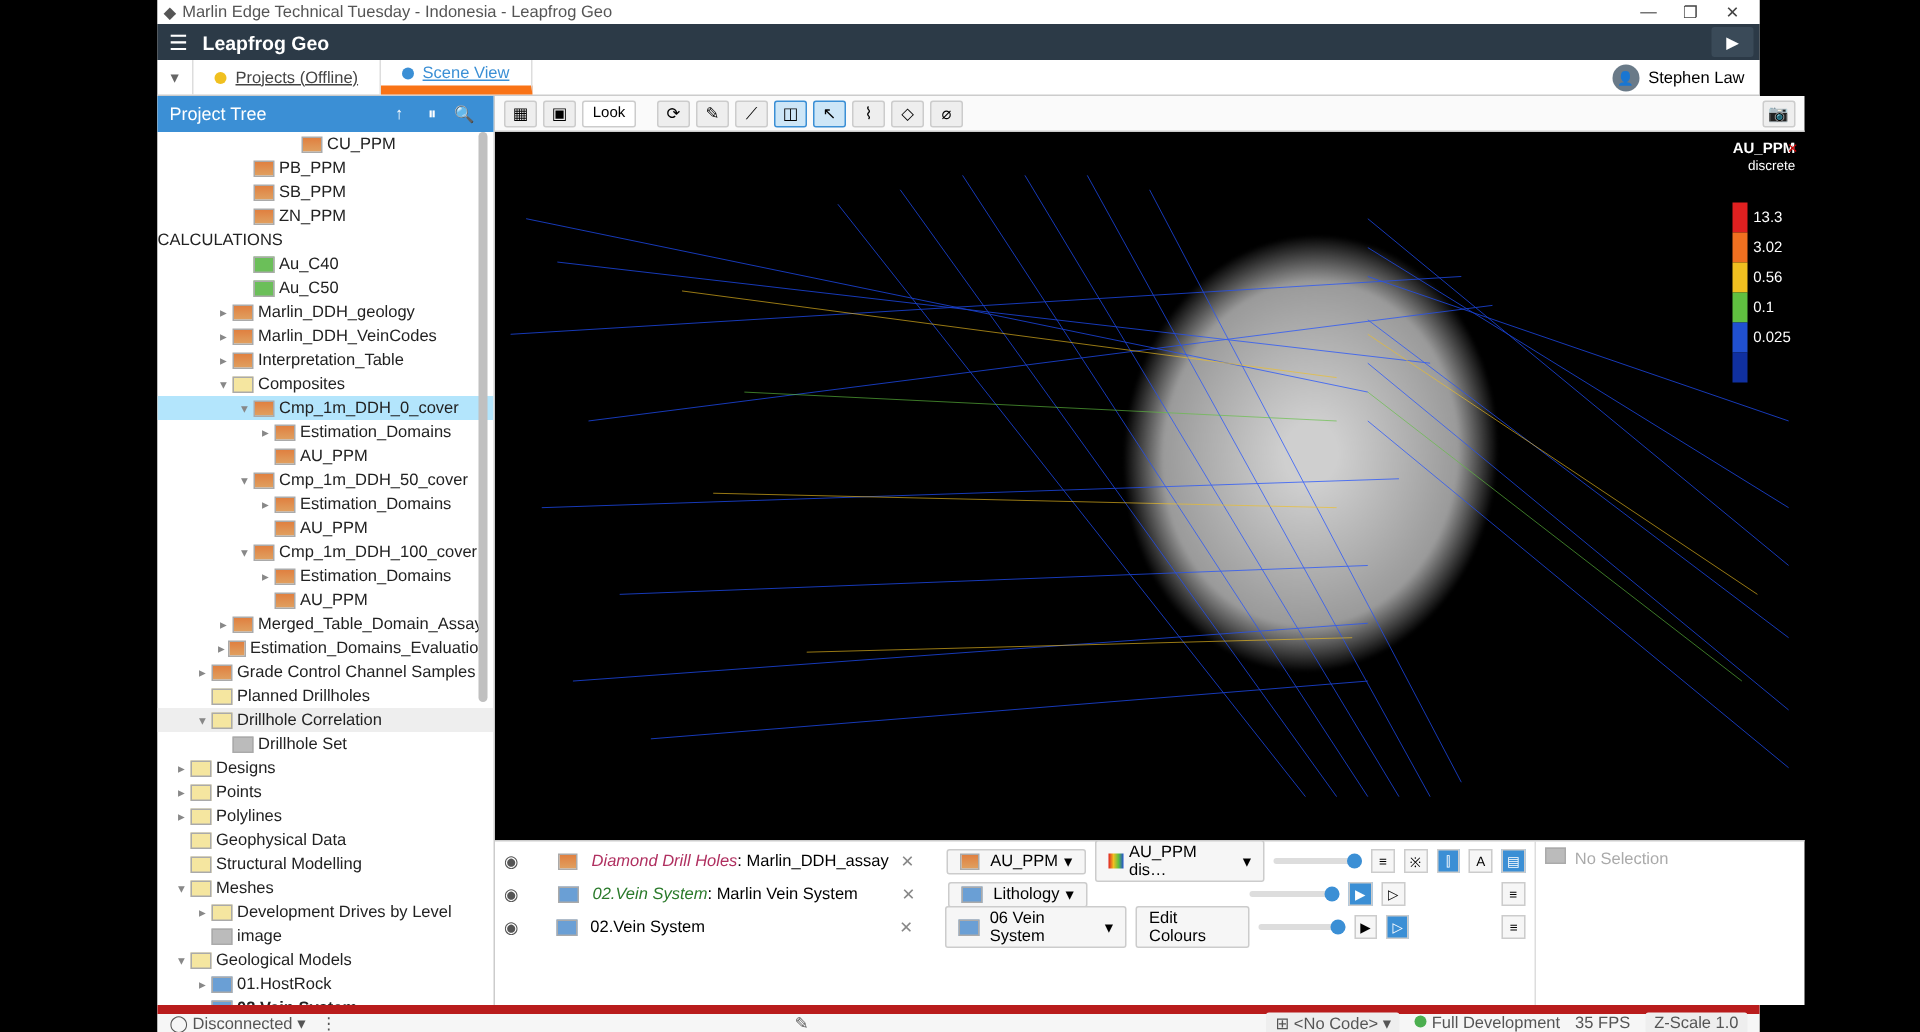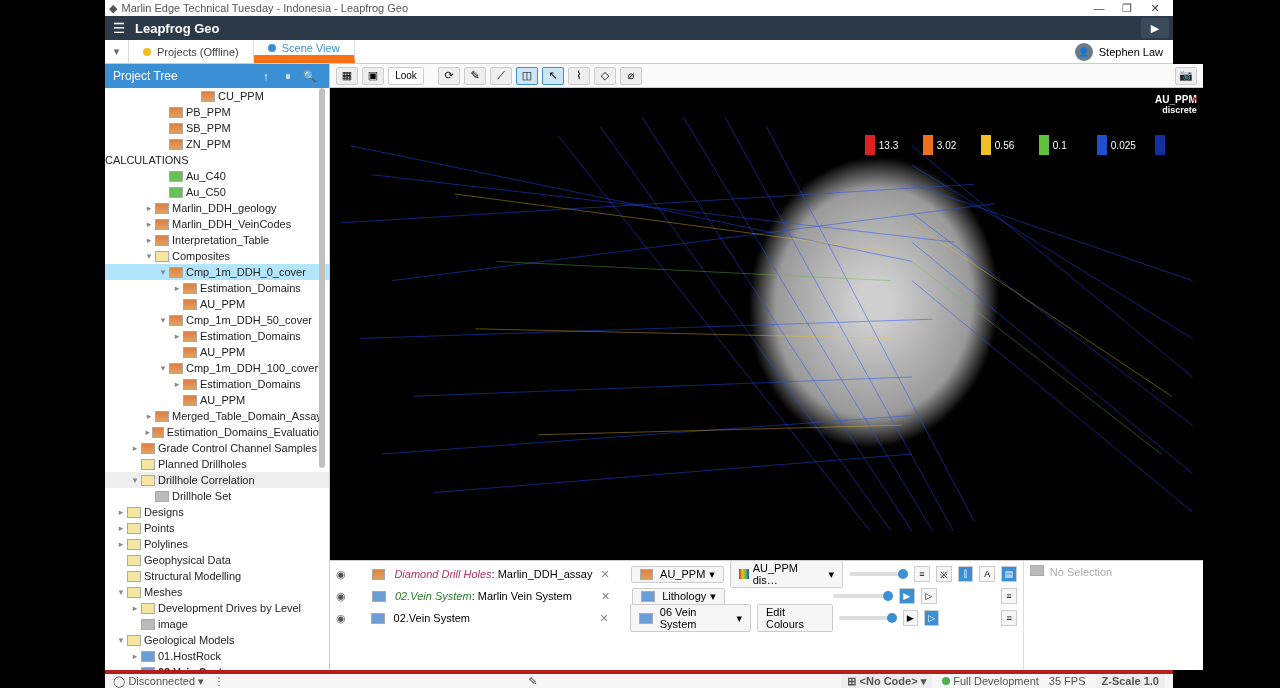--- a/index.html
+++ b/index.html
@@ -15,22 +15,22 @@
 .ribbon { height: 24px; background: #2c3a47; display: flex; align-items: center; color: #fff; }
 .hamburger { width: 28px; text-align: center; font-size: 14px; }
 .app-name { font-weight: 600; font-size: 13px; padding-left: 2px; }
 .play-box { width: 28px; height: 20px; background: #3a4a58; border-radius: 2px; display: flex; align-items: center; justify-content: center; margin-right: 4px; }
 .user { display: flex; align-items: center; gap: 6px; padding: 0 10px; }
 .user-av { width: 18px; height: 18px; border-radius: 50%; background: #6a7a88; display:flex; align-items:center; justify-content:center; color:#fff; font-size:9px;}
 
 
 .tabs { height: 24px; background: #fff; border-bottom: 1px solid #ccc; display: flex; align-items: stretch; }
 .tab-drop { width: 24px; display:flex; align-items:center; justify-content:center; color:#666; border-right:1px solid #ddd;}
-.tab { display: flex; align-items: center; gap: 6px; padding: 0 14px; border-right: 1px solid #ddd; color: #444; }
-.tab.active { border-bottom: 8px solid #f97316; color: #3b8fd5; }
+.tab { display: flex; align-items: center; gap: 6px; padding: 0 14px; border-right: 1px solid #ddd; color: #444; text-decoration: underline; }
+.tab.active { border-bottom: 6px solid #f97316; color: #3b8fd5; }
 .dot { width: 8px; height: 8px; border-radius: 50%; }
 
 
 .main { flex: 1; display: flex; min-height: 0; }
 .left { width: 225px; background: #fff; display: flex; flex-direction: column; border-right: 1px solid #ccc; }
 .pt-head { height: 24px; background: #3b8fd5; color: #fff; display: flex; align-items: center; padding: 0 8px; }
 .pt-label { flex: 1; font-size: 12px; }
 .pt-btn { width: 22px; text-align: center; color: #fff; }
 .tree { flex: 1; overflow: hidden; position: relative; }
 .tree::after { content:""; position:absolute; right:4px; top:0; width:6px; height:380px; background:#c0c0c0; border-radius:3px;}
@@ -48,23 +48,23 @@
 .right { flex: 1; display: flex; flex-direction: column; }
 .toolbar { height: 24px; background: #fafafa; border-bottom:1px solid #ccc; display: flex; align-items: center; gap: 4px; padding: 0 6px; }
 .tbtn { width: 22px; height: 18px; background:#eee; border:1px solid #ccc; border-radius:2px; display:flex; align-items:center; justify-content:center; }
 .tbtn.active { background:#cde6f7; border-color:#3b8fd5;}
 .look { width: 36px; height: 18px; background:#fff; border:1px solid #ccc; border-radius:2px; font-size:10px; display:flex; align-items:center; justify-content:center;}
 .camera { margin-left:auto;}
 
 .scene { flex: 1; background: #000; position: relative; overflow:hidden; }
 .legend { position: absolute; right: 6px; top: 6px; text-align:right;}
 .leg-title { color: #fff; font-weight:700; font-size:10px; line-height:11px;}
-.leg-sub { color:#fff; font-size:9px; margin-bottom:20px;font-weight:bold;}
+.leg-sub { color:#fff; font-size:9px; margin-bottom:20px;}
 .leg-x { position:absolute; right:-2px; top:0; color:#c00; font-size:9px;}
-.leg-scale { display:flex; flex-direction:row; align-items:flex-end; gap:16px; margin-top:6px;}
+.leg-scale { display:flex; flex-direction:column; align-items:flex-end; gap:0; margin-top:6px;}
 .leg-row { display:flex; align-items:center; gap:4px; height:20px;}
 .leg-sw { width:10px; height:20px;}
 .leg-val { color:#fff; font-size:10px; width:28px; text-align:left;}
 
 .mesh { position:absolute; left:45%; top:4%; width:34%; height:92%; background:radial-gradient(ellipse 60% 48% at 50% 45%, #cfcfcf 10%, #9a9a9a 55%, transparent 70%); filter:blur(1px); transform:rotate(6deg);}
 .drill { position:absolute; left:0; top:0; width:100%; height:100%; }
 .drill line { stroke-width:0.6; }
 
 .deck { height: 110px; background:#fff; border-top:1px solid #ccc; display:flex;}
 .deck-main { flex:1; padding:4px 6px; display:flex; flex-direction:column; gap:4px;}
@@ -75,23 +75,23 @@
 .dname .it2 { font-style:italic; color:#2a7a2a;}
 .close { color:#888;}
 .pill { padding:1px 8px; background:#f6f6f6; border:1px solid #ccc; border-radius:2px; min-width:76px; display:flex; align-items:center; gap:4px;}
 .hist { width:10px; height:10px; background:linear-gradient(to right,#e02020,#f0c020,#60c040,#2050d0);}
 .slider { width:60px; height:4px; background:#ddd; border-radius:2px; position:relative;}
 .slider::after{content:"";position:absolute; right:0; top:-3px; width:10px; height:10px; background:#3b8fd5; border-radius:50%;}
 .mini { width:16px; height:16px; background:#f6f6f6; border:1px solid #ccc; display:flex; align-items:center; justify-content:center; font-size:9px;}
 .mini.blue{background:#3b8fd5;color:#fff;}
 .deck-side { width:180px; border-left:1px solid #ddd; padding:4px 6px; color:#aaa;}
 
-.status { height:18px; background:#f6f6f6; border-top:4px solid #b91c1c; display:flex; align-items:center; padding:0 8px; gap:10px; color:#555; font-size:10px;}
+.status { height:18px; background:#f6f6f6; border-top:6px solid #b91c1c; display:flex; align-items:center; padding:0 8px; gap:10px; color:#555; font-size:10px;}
 .status .gap{flex:1;}
-.chip { padding:1px 6px; background:#eee; border-radius:2px;font-weight:bold;}
+.chip { padding:1px 6px; background:#eee; border-radius:2px;}
 .dotg { width:8px; height:8px; border-radius:50%; background:#4caf50;}
 </style>
 </head>
 <body>
 
 <div class="app">
 
   <div class="titlebar">
     <span>◆</span>
     <span style="margin-left:4px">Marlin Edge Technical Tuesday - Indonesia - Leapfrog Geo</span>

